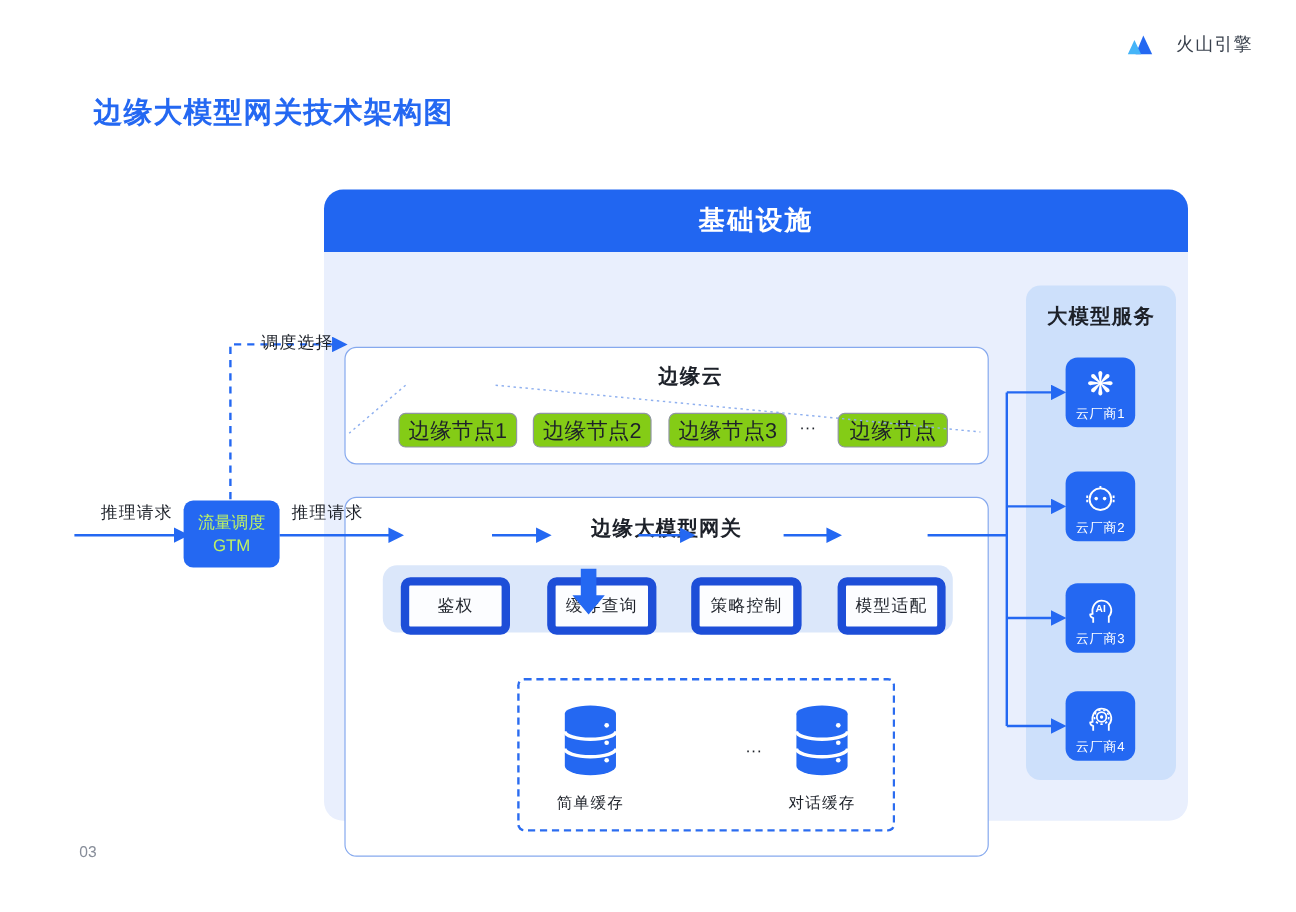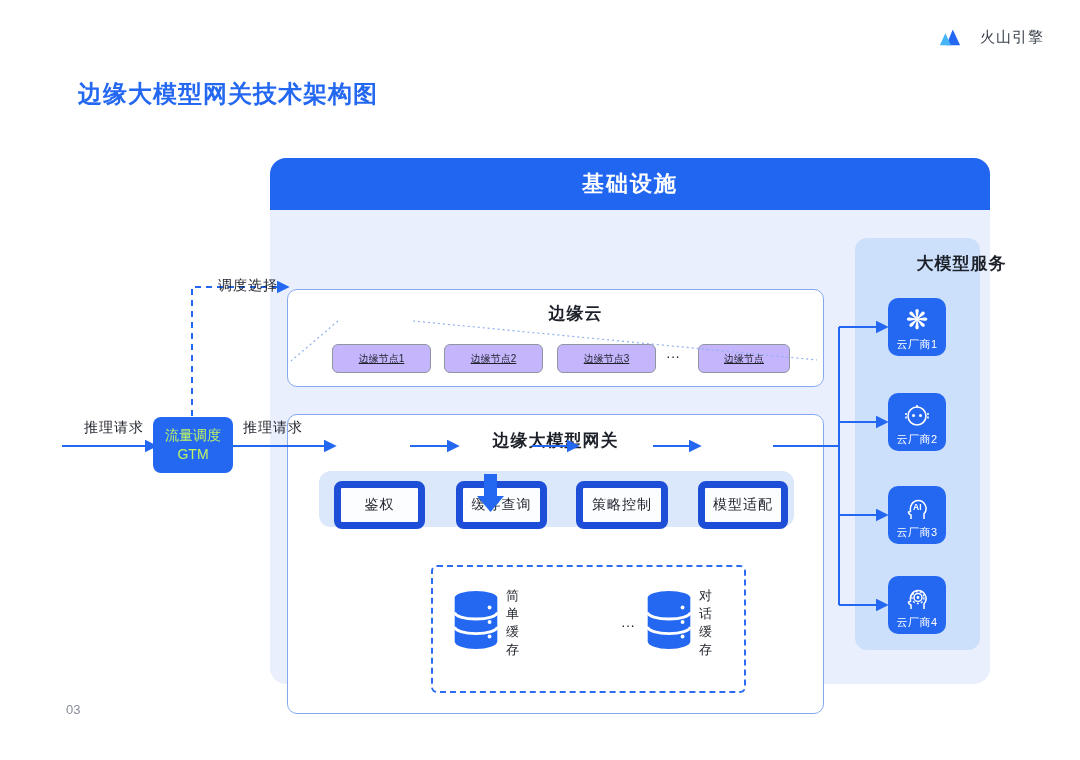--- a/index.html
+++ b/index.html
@@ -24,39 +24,39 @@
     color:#ffffff;font-size:22px;font-weight:bold;letter-spacing:2px;
   }
   .infra-body{position:absolute;left:0;top:52px;width:100%;height:474px;background:#e9effd;border-radius:0 0 16px 16px;}
 
   .white-box{position:absolute;background:#ffffff;border:1px solid #86a9ee;border-radius:10px;}
   .edge-cloud{left:17px;top:79px;width:535px;height:96px;}
   .gateway{left:17px;top:204px;width:535px;height:298px;}
   .box-title{position:absolute;left:0;width:100%;text-align:center;font-size:17px;font-weight:bold;letter-spacing:1px;color:#1d2129;}
 
   .node{
-    position:absolute;top:54px;height:27px;background:#c4b5fd;border:1px solid #8f96a1;border-radius:6px;
-    display:flex;align-items:center;justify-content:center;font-size:10px;text-decoration:underline;
+    position:absolute;top:54px;height:27px;background:#84cc16;border:1px solid #8f96a1;border-radius:6px;
+    display:flex;align-items:center;justify-content:center;font-size:18px;
   }
   .ellipsis{position:absolute;font-size:14px;color:#1d2129;}
 
   .band{position:absolute;left:31px;top:56px;width:475px;height:56px;background:#dbe7fa;border-radius:12px;}
   .step{
     position:absolute;top:10px;height:34px;background:#fcfdff;border:7px solid #1d4ed8;border-radius:8px;
     display:flex;align-items:center;justify-content:center;font-size:14px;letter-spacing:1px;
   }
 
   .cache-box{position:absolute;left:143px;top:150px;width:311px;height:124px;border:2px dashed #2b6cf0;border-radius:6px;}
-  .cache-item{position:absolute;top:20px;width:80px;display:flex;flex-direction:row;align-items:center;gap:6px;}
+  .cache-item{position:absolute;top:20px;width:80px;display:flex;flex-direction:column;align-items:center;gap:6px;}
   .cache-label{font-size:13px;color:#1d2129;letter-spacing:1px;}
   .cache-ellipsis{position:absolute;left:188px;top:50px;font-size:14px;color:#1d2129;}
 
   
   .panel{left:855px;top:238px;width:125px;height:412px;background:#cde0fb;border-radius:12px;z-index:1;}
-  .panel-title{position:absolute;left:0;top:14px;width:100%;text-align:center;font-size:17px;font-weight:bold;letter-spacing:1px;padding-left:44px;}
+  .panel-title{position:absolute;left:0;top:14px;width:100%;text-align:center;font-size:17px;font-weight:bold;letter-spacing:1px;}
   .tile{
     position:absolute;left:33px;width:58px;height:58px;background:#2468f2;border-radius:10px;
     display:flex;flex-direction:column;align-items:center;justify-content:flex-end;padding-bottom:4px;box-sizing:border-box;
   }
   .tile .glyph{position:absolute;top:3px;left:0;width:100%;height:38px;display:flex;align-items:center;justify-content:center;color:#fff;}
   .tile-label{font-size:11px;color:#ffffff;letter-spacing:0.5px;}
 
   
   .gtm{
     left:153px;top:417px;width:80px;height:56px;background:#2468f2;border-radius:8px;z-index:6;

